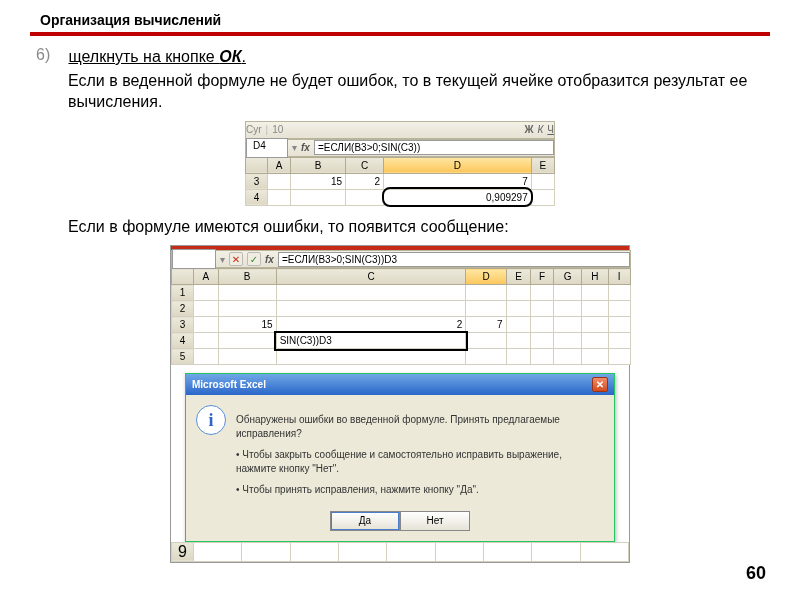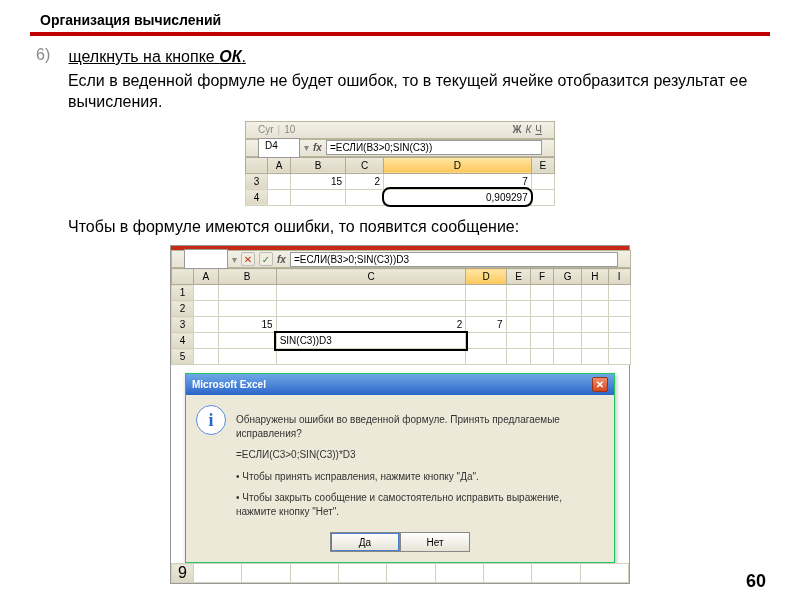--- a/index.html
+++ b/index.html
@@ -8,21 +8,21 @@
   .title { font-size: 14px; font-weight: bold; color: #000; padding: 6px 0 4px 10px; }
   .rule { height: 4px; background: #c00000; margin-bottom: 10px; }
   .body { padding: 0 6px; }
   .num { display: inline-block; width: 28px; color: #8a8a8a; font-size: 16px; vertical-align: top; }
   .step { font-size: 16px; color: #000; line-height: 1.35; text-decoration: underline; }
   .sub { font-size: 16px; color: #000; margin-left: 32px; line-height: 1.35; margin-top: 2px; }
   .ok-em { font-style: italic; font-weight: bold; }
   .figwrap { display: flex; justify-content: center; margin: 8px 0 10px 0; }
   
   .xl1 { width: 310px; font-size: 10px; }
-  .xl-tool { background: linear-gradient(#f3f0e6,#e6e2d4); border:1px solid #b9b49c; padding:2px 12px; display:flex; align-items:center; gap:4px; height:18px; }
+  .xl-tool { background: linear-gradient(#f3f0e6,#e6e2d4); border:1px solid #b9b49c; padding:2px 0; display:flex; align-items:center; gap:4px; height:18px; }
   .xl-cellref { border:1px solid #9a9a9a; background:#fff; padding:0 6px; min-width:42px; height:20px; line-height:14px; }
   .xl-fx { font-style: italic; font-weight:bold; color:#555; }
   .xl-fbar { border:1px solid #9a9a9a; background:#fff; flex:1; height:15px; line-height:14px; padding:0 3px; }
   table.grid { border-collapse: collapse; width:100%; background:#fff; }
   table.grid th { background: linear-gradient(#ece9db,#ddd8c4); border:1px solid #b0ab92; font-weight:normal; height:16px; font-size:10px; }
   table.grid th.sel { background: linear-gradient(#ffe7a2,#fcc65c); }
   table.grid td { border:1px solid #d4d0c0; height:16px; padding:0 3px; text-align:right; }
   .rowh { background: linear-gradient(#ece9db,#ddd8c4); border:1px solid #b0ab92; text-align:center !important; width:22px; }
   .sel-cell { outline:2px solid #000; text-align:right;border-radius:6px; }
   
@@ -35,21 +35,21 @@
   .dlg { width: 430px; margin: 8px auto 0 auto; border:1px solid #22c55e; font-size:10px; box-shadow:1px 2px 4px rgba(0,0,0,.3); }
   .dlg-title { background: linear-gradient(#6fa8e6,#2a66c9); color:#fff; padding:3px 6px; display:flex; align-items:center; justify-content:space-between; font-weight:bold; }
   .dlg-close { width:16px; height:15px; background: linear-gradient(#f08d6a,#d24a1f); border:1px solid #9a3313; border-radius:2px; display:flex; align-items:center; justify-content:center; color:#fff; font-weight:bold; }
   .dlg-body { background:#ece9d8; padding:10px 12px 10px 10px; display:flex; gap:10px; }
   .dlg-icon { width:30px; height:30px; border-radius:50%; background:#fff; border:1px solid #5a8edc; display:flex; align-items:center; justify-content:center; color:#2a66c9; font-size:18px; font-weight:bold; font-family: Georgia, serif; flex:none; }
   .dlg-text { color:#333; line-height:1.35; font-size:10px; }
   .dlg-text p { margin:8px 0 4px 0; }
   .dlg-btnrow { background:#ece9d8; display:flex; justify-content:center; gap:0; padding:0 0 10px 0; }
   .dlg-btn { min-width:70px; height:20px; border:1px solid #888; background:linear-gradient(#fff,#e6e3d6); font-size:10px; }
   .dlg-btn.def { box-shadow: inset 0 0 0 1px #4a7ecb; }
-  .pagenum { position:absolute; right:34px; bottom:8px; font-size:18px; font-weight:bold; color:#000; }
+  .pagenum { position:absolute; right:34px; bottom:16px; font-size:18px; font-weight:bold; color:#000; }
   .redgap { height:4px; background:#c62b17; }
   .xl2wrap{ width:460px; border:1px solid #999; }
 </style>
 </head>
 <body>
 
 <div class="slide">
   <div class="title">Организация вычислений</div>
   <div class="rule"></div>
 
@@ -103,21 +103,21 @@
             <td></td>
             <td></td>
             <td class="sel-cell">0,909297</td>
             <td></td>
           </tr>
         </tbody>
           </table>
       </div>
     </div>
 
-    <div class="sub">Чтобы в формуле имеются ошибки, то появится сообщение:</div>
+    <div class="sub">Если в формуле имеются ошибки, то появится сообщение:</div>
 
     <div class="figwrap" style="flex-direction:column; align-items:center;">
       <div class="xl2wrap">
         <div class="redgap"></div>
         <div class="xl2">
           <div class="xl-tool">
             <span class="xl-cellref" style="min-width:44px;"></span>
             <span style="color:#888;">▾</span>
             <span class="icbtn" style="color:#c62b17;">✕</span>
             <span class="icbtn" style="color:#2f8a2f;">✓</span>
@@ -204,23 +204,22 @@
 
         <div class="dlg">
           <div class="dlg-title">
             <span>Microsoft Excel</span>
             <span class="dlg-close">✕</span>
           </div>
           <div class="dlg-body">
             <div class="dlg-icon">i</div>
             <div class="dlg-text">
               <p>Обнаружены ошибки во введенной формуле. Принять предлагаемые исправления?</p>
-              <p>=ЕСЛИ(C3&gt;0;SIN(C3))*D3</p>
+              <p>• Чтобы закрыть сообщение и самостоятельно исправить выражение, нажмите кнопку "Нет".</p>
               <p>• Чтобы принять исправления, нажмите кнопку "Да".</p>
-              <p>• Чтобы закрыть сообщение и самостоятельно исправить выражение, нажмите кнопку "Нет".</p>
             </div>
           </div>
           <div class="dlg-btnrow">
             <button class="dlg-btn def">Да</button>
             <button class="dlg-btn">Нет</button>
           </div>
         </div>
         <table class="grid">
             <tbody>
               <tr>

